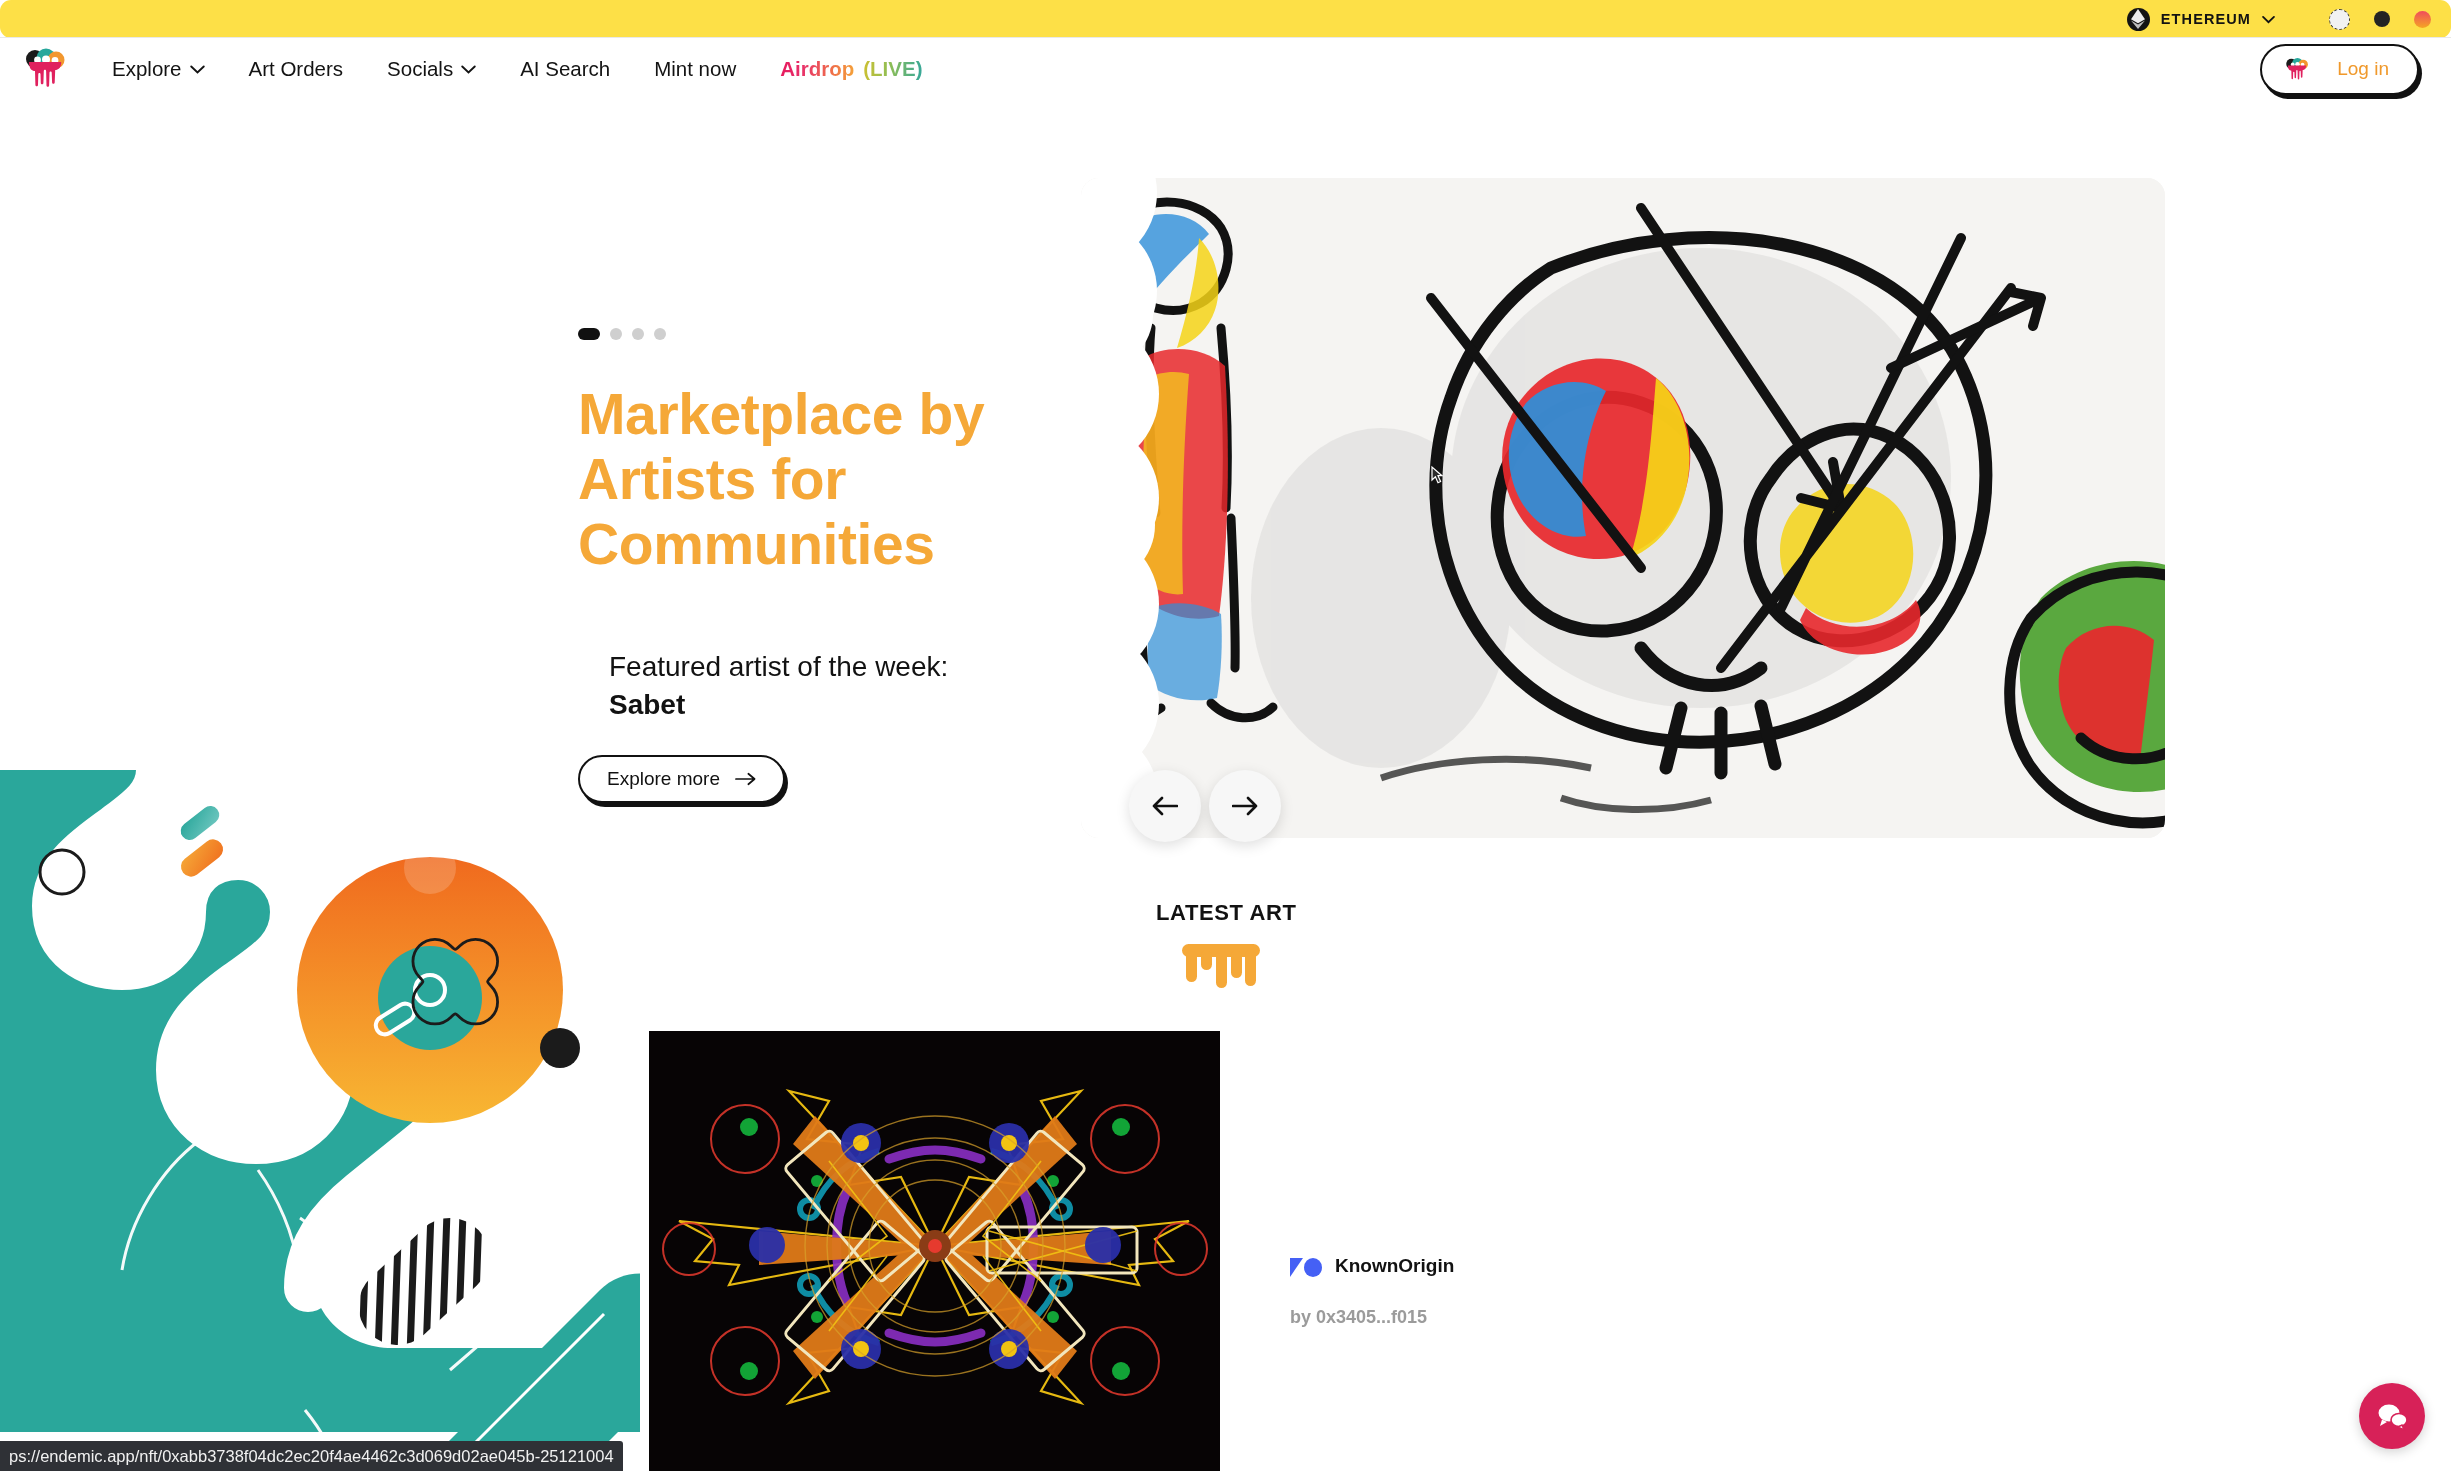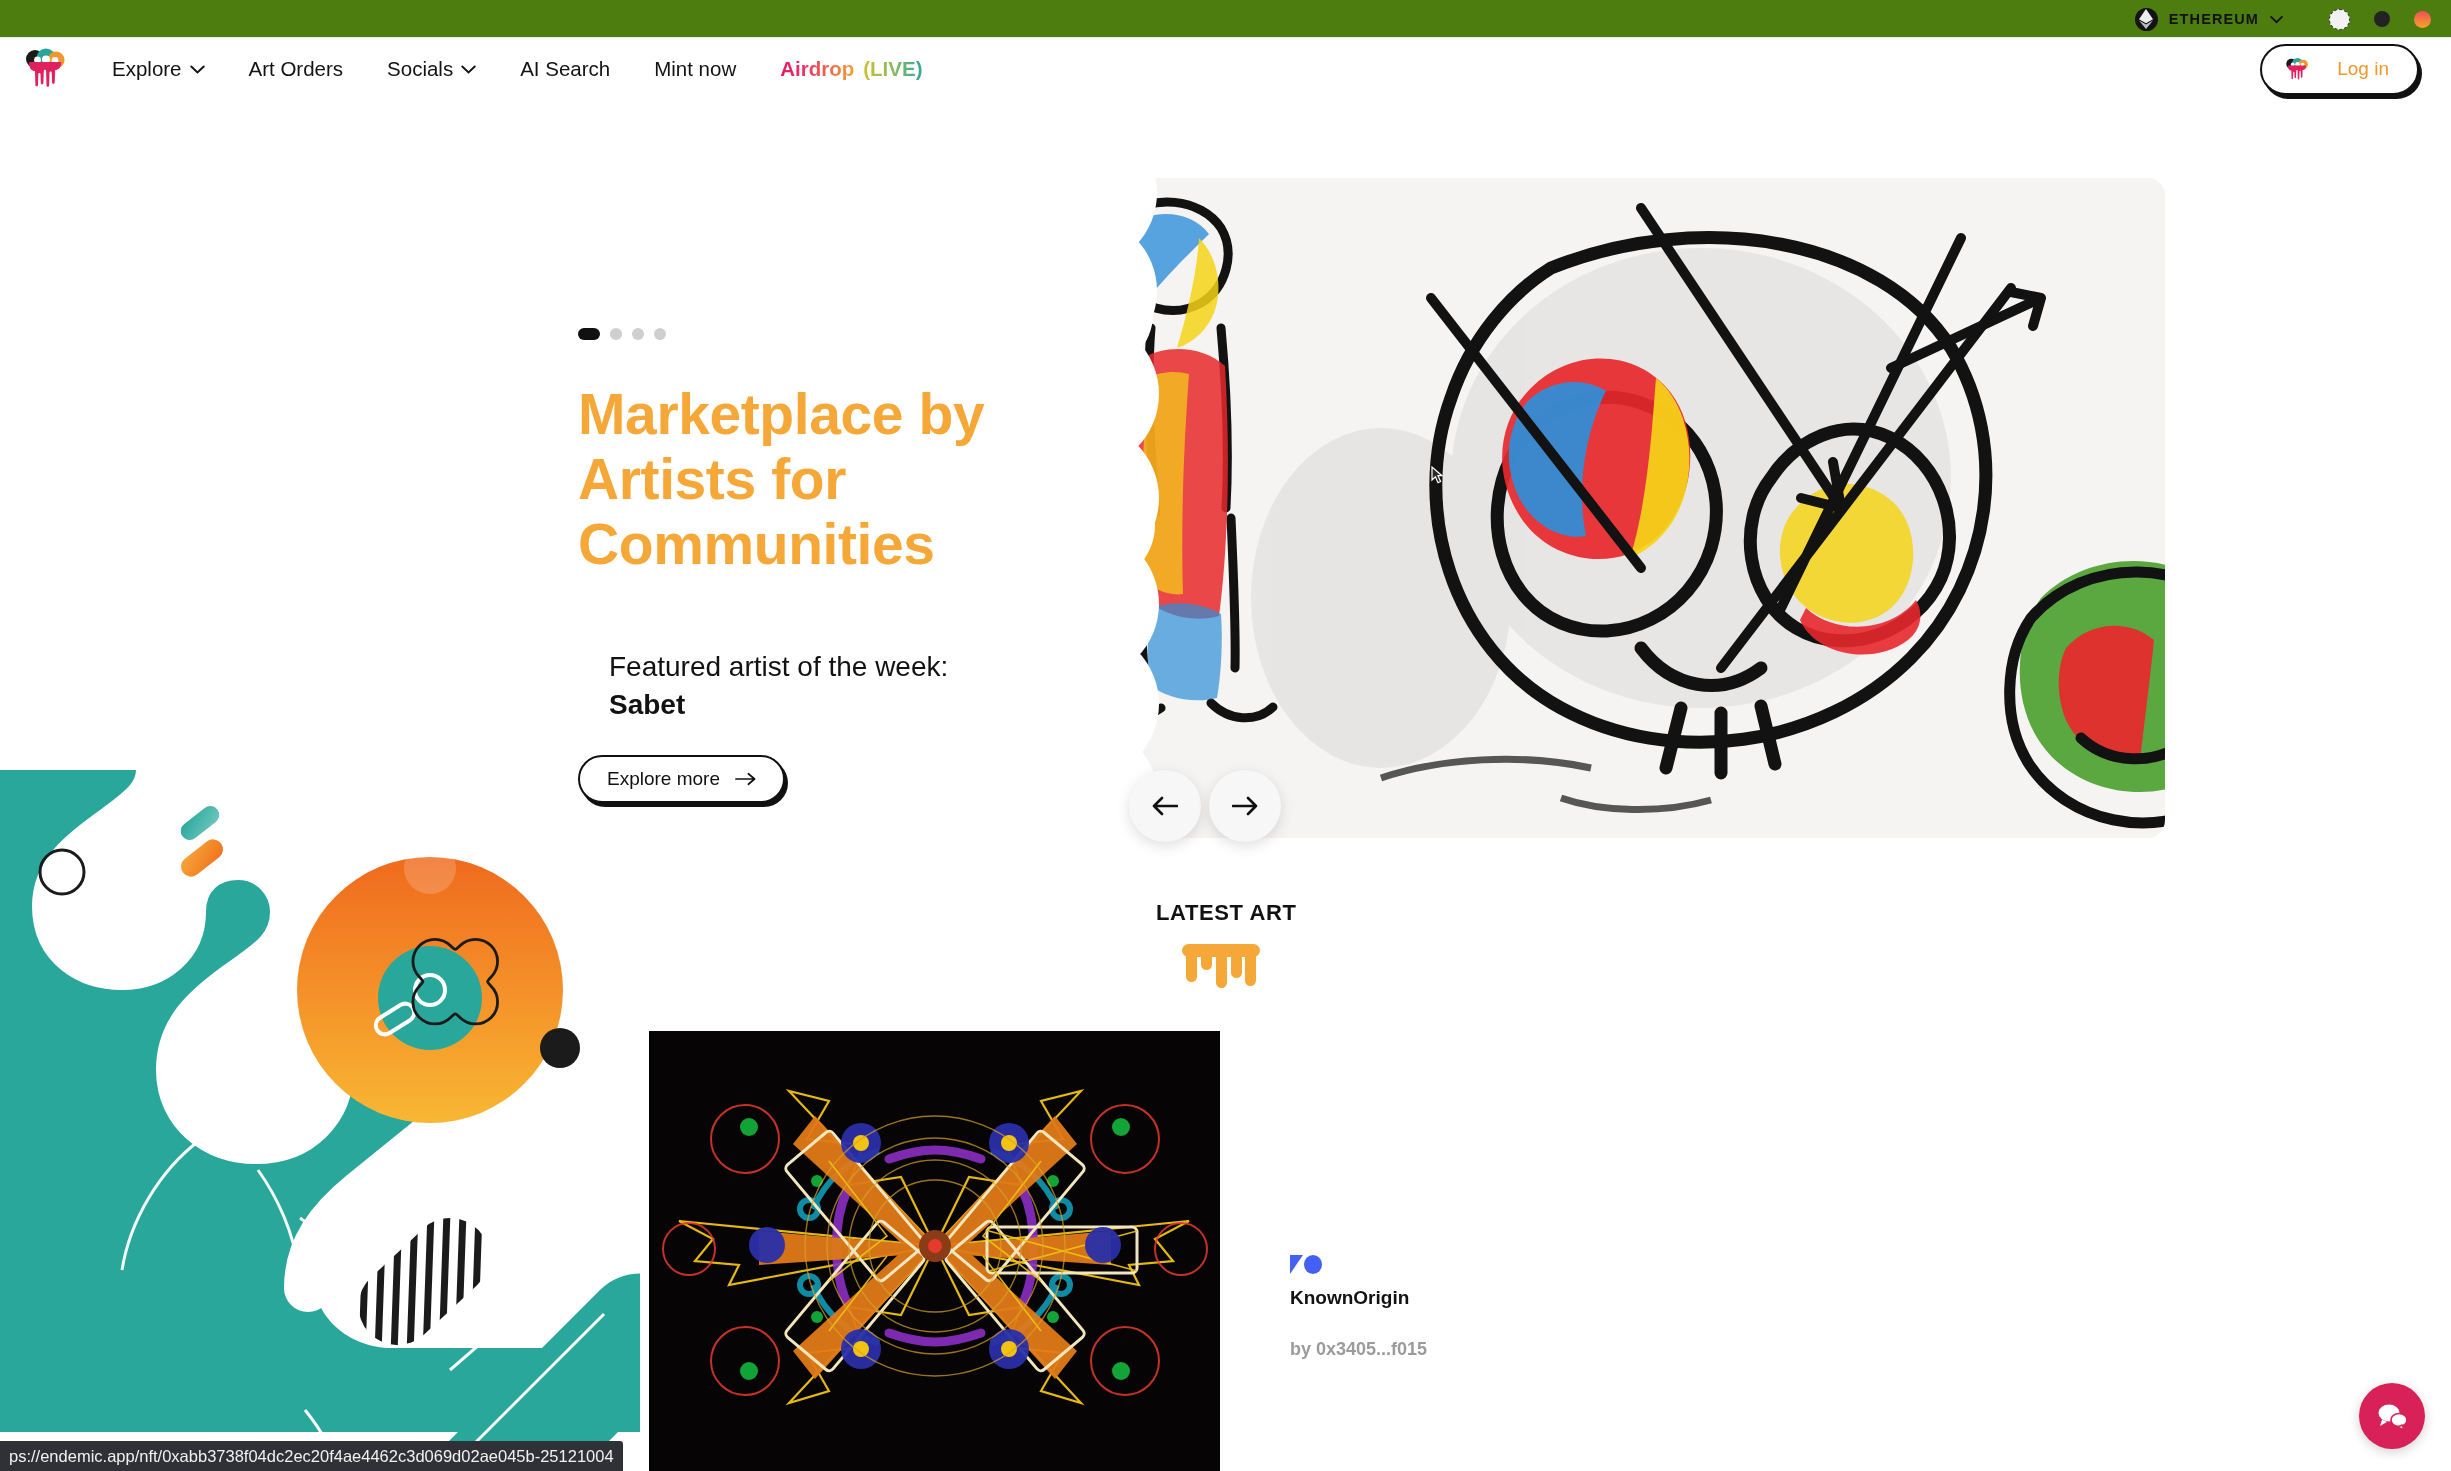--- a/index.html
+++ b/index.html
@@ -2,22 +2,22 @@
 <html><head>
 <meta charset="utf-8">
 <style>
   * { margin:0; padding:0; box-sizing:border-box; }
   html,body { width:2451px; height:1471px; overflow:hidden; background:#fff;
     font-family:"Liberation Sans", sans-serif; }
 
   
   .chrome-bar{
     position:absolute; left:0; top:0; width:2451px; height:38px;
-    background:#4d7c0f; display:flex; align-items:center; justify-content:flex-end;
-    padding-right:20px; gap:0;
+    background:#fde047; display:flex; align-items:center; justify-content:flex-end;
+    padding-right:20px; gap:8px;border-radius:11px;
   }
   .eth-selector{ display:flex; align-items:center; gap:11px; margin-right:46px; cursor:pointer;}
   .eth-coin{ width:23px; height:23px; border-radius:50%; background:#131313;
      display:flex; align-items:center; justify-content:center;}
   .eth-coin svg{ display:block; }
   .eth-label{ font-size:14.5px; letter-spacing:1.1px; font-weight:600; color:#121212; }
   .eth-chev{ width:13px; height:13px; }
   .dots-group{ display:flex; align-items:center; gap:24px; }
   .dot-dashed{ width:21px; height:21px; border-radius:50%; border:1.6px dashed #3a3a3a;
      background:#f2f2f2;}
@@ -102,21 +102,21 @@
   
   .latest-wrap{ position:absolute; left:1130px; top:900px; width:350px; text-align:left;}
   .latest-title{ font-size:22px; font-weight:700; letter-spacing:.6px; color:#121212; padding-left:26px;}
   .drip{ margin-top:18px; margin-left:52px; }
 
   
   .nft-card{ position:absolute; left:649px; top:1031px; width:571px; height:440px;
      overflow:hidden; cursor:pointer; }
   .nft-card svg{ display:block; }
   .nft-meta{ position:absolute; left:1290px; top:1255px; width:460px;}
-  .nft-source{ display:flex; align-items:flex-start; gap:13px;flex-direction:column; }
+  .nft-source{ display:flex; align-items:flex-end; gap:13px; }
   .ko-mark{ width:32px; height:19px; flex:none; }
   .ko-name{ font-size:19px; font-weight:700; color:#121212; }
   .nft-title{ font-size:52px; font-weight:400; color:#0a0a0a; margin-top:14px; line-height:1;}
   .nft-by{ font-size:18px; color:#9b9b9b; margin-top:30px;font-weight:bold; }
 
   
   .chat-widget{
     position:absolute; right:26px; bottom:22px; width:66px; height:66px;
     border-radius:50%; background:#d72158; cursor:pointer;
     display:flex; align-items:center; justify-content:center;

